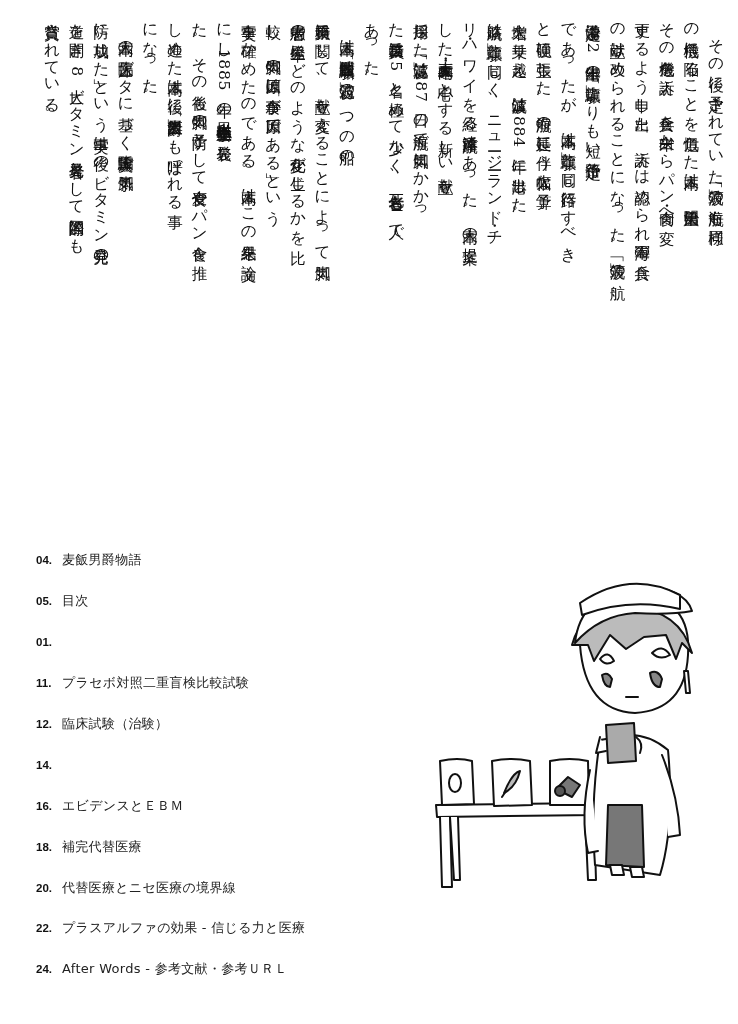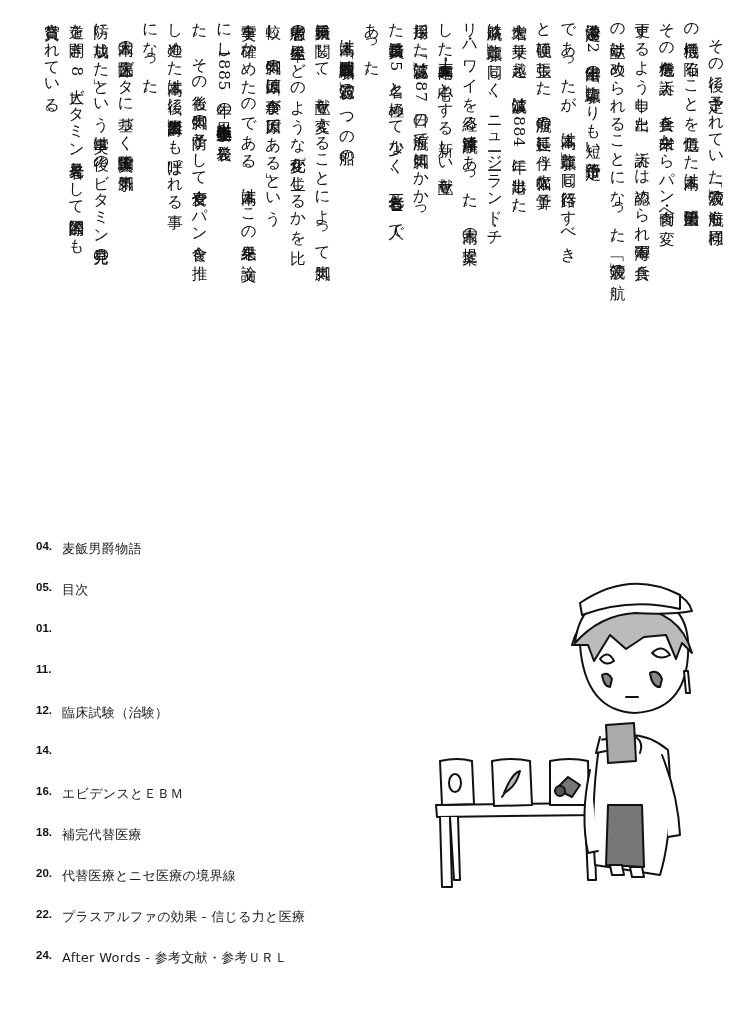--- a/index.html
+++ b/index.html
@@ -24,21 +24,21 @@
   .toc {
     position: absolute;
     left: 36px;
     top: 540px;
     width: 420px;
     font-family: "DejaVu Sans", "Liberation Sans", sans-serif;
     color: #1a1a1a;
   }
   .toc-item {
     display: flex;
-    align-items: flex-start;
+    align-items: center;
     height: 40.9px;
   }
   .toc-num {
     font-family: "Liberation Sans", sans-serif;
     font-weight: bold;
     font-size: 11.5px;
     width: 26px;
     color: #111;
   }
   .toc-title {
@@ -102,20 +102,21 @@
   </div>
   <div class="toc-item">
     <span class="toc-num">05.</span>
     <span class="toc-title">目次</span>
   </div>
   <div class="toc-item">
     <span class="toc-num">01.</span>
   </div>
   <div class="toc-item">
     <span class="toc-num">11.</span>
+    <span class="toc-title">プラセボ対照二重盲検比較試験</span>
   </div>
   <div class="toc-item">
     <span class="toc-num">12.</span>
     <span class="toc-title">臨床試験（治験）</span>
   </div>
   <div class="toc-item">
     <span class="toc-num">14.</span>
   </div>
   <div class="toc-item">
     <span class="toc-num">16.</span>

